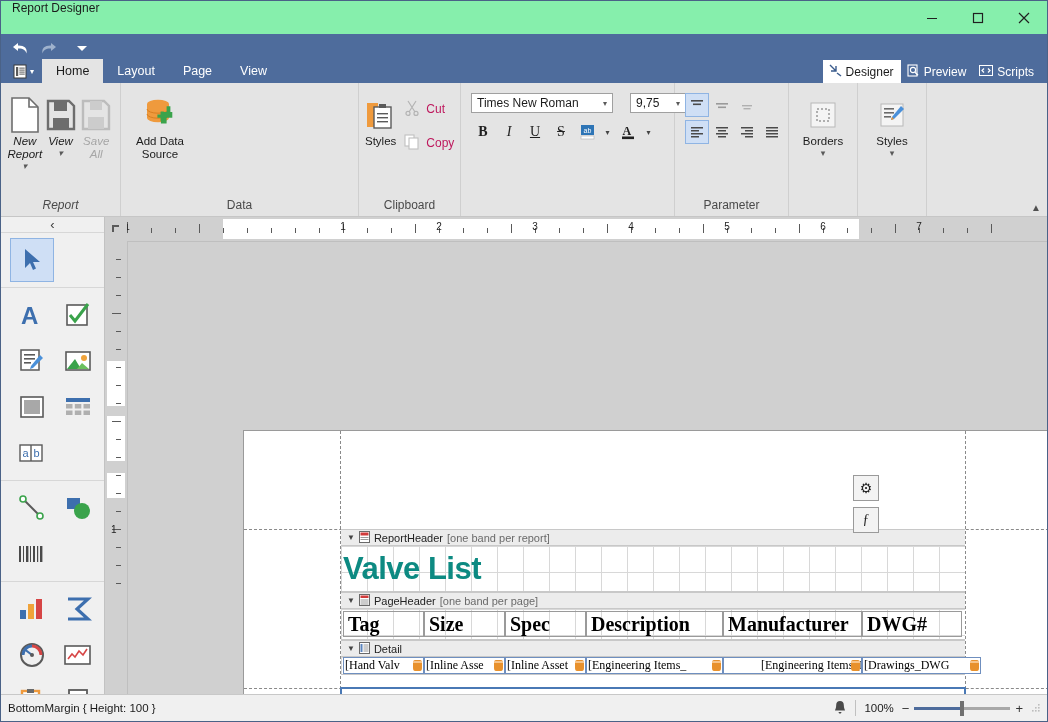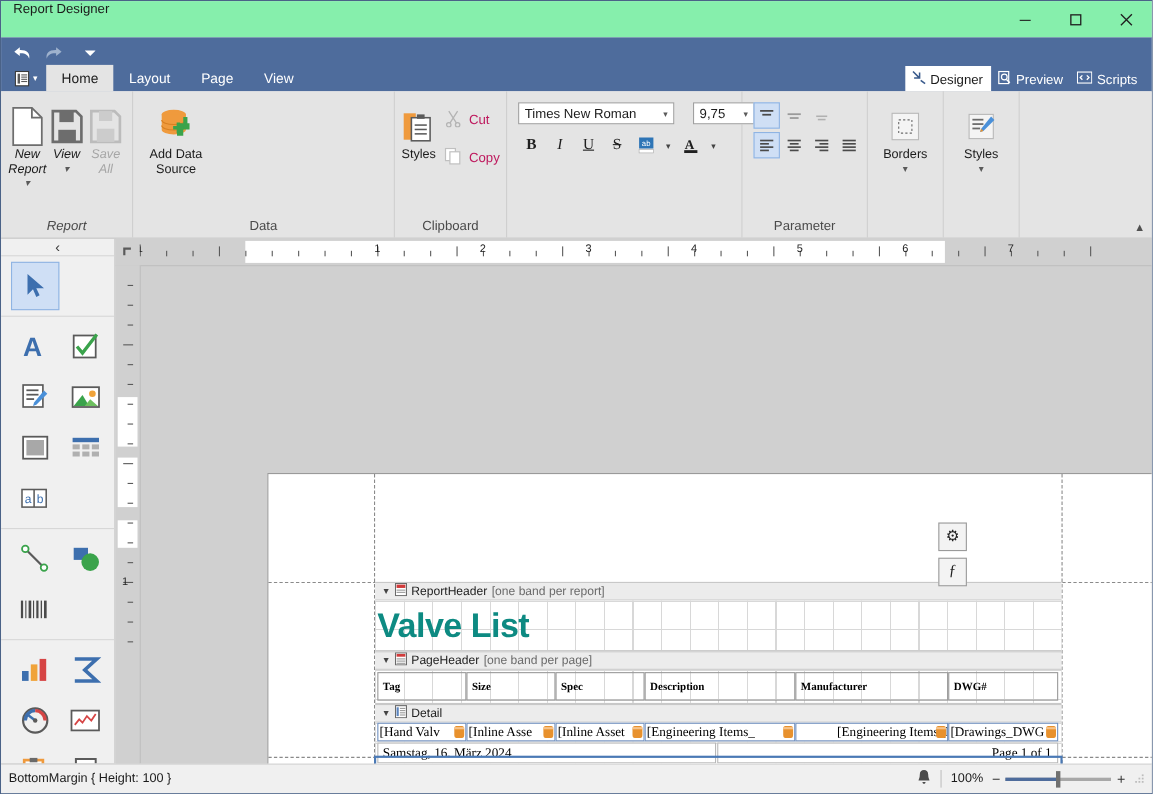--- a/index.html
+++ b/index.html
@@ -261,21 +261,21 @@
     white-space: nowrap; overflow: hidden;
   }
   .title-ctrl {
     color: #0d8a82;
     font-weight: bold;
     font-size: 31px;
     font-family: "Liberation Sans", sans-serif;
     letter-spacing: -0.5px;
   }
   .hdrcell {
-    font-weight: bold; font-size: 10px; color: #000;
+    font-weight: bold; font-size: 20px; color: #000;
     border: 1px solid #9a9a9a;
     padding-left: 4px;
   }
   .fieldcell {
     font-size: 12px; color: #000;
     border: 1px solid #6f8fbf;
     padding-left: 1px;
     background: #ffffff;
   }
   .dbadge {
@@ -975,30 +975,26 @@
               <span class="dbadge"></span>
             </div>
             <div class="ctrl fieldcell" style="left:245px; top:0px; width:137px; height:17px;">
               <span>[Engineering Items_</span>
               <span class="dbadge"></span>
             </div>
             <div class="ctrl fieldcell" style="left:382px; top:0px; width:139px; height:17px;padding-left:37px;">
               <span>[Engineering Items_M</span>
               <span class="dbadge"></span>
             </div>
-            <div class="ctrl fieldcell" style="left:521px; top:0px; width:100px; height:17px;">
+            <div class="ctrl fieldcell" style="left:521px; top:0px; width:119px; height:17px;">
               <span>[Drawings_DWG</span>
               <span class="dbadge"></span>
             </div>
           </div>
 
-          <div class="bandbody" style="height:19px;border-bottom:none;">
-            <div class="ctrl footcell" style="left:2px; top:0px; width:308px; height:19px;">Samstag, 16. März 2024</div>
-            <div class="ctrl footcell" style="left:311px; top:0px; width:310px; height:19px; justify-content:flex-end; padding-right:5px;">Page 1 of 1</div>
-          </div>
         </div>
 
         <div class="selband" style="left:96px; top:256px; width:626px; height:97px;"></div>
       </div>
 
       <div class="smarttags" style="left:748px; top:258px;">
         <div class="stbtn">⚙</div>
         <div class="stbtn">ƒ</div>
       </div>
     </div>

